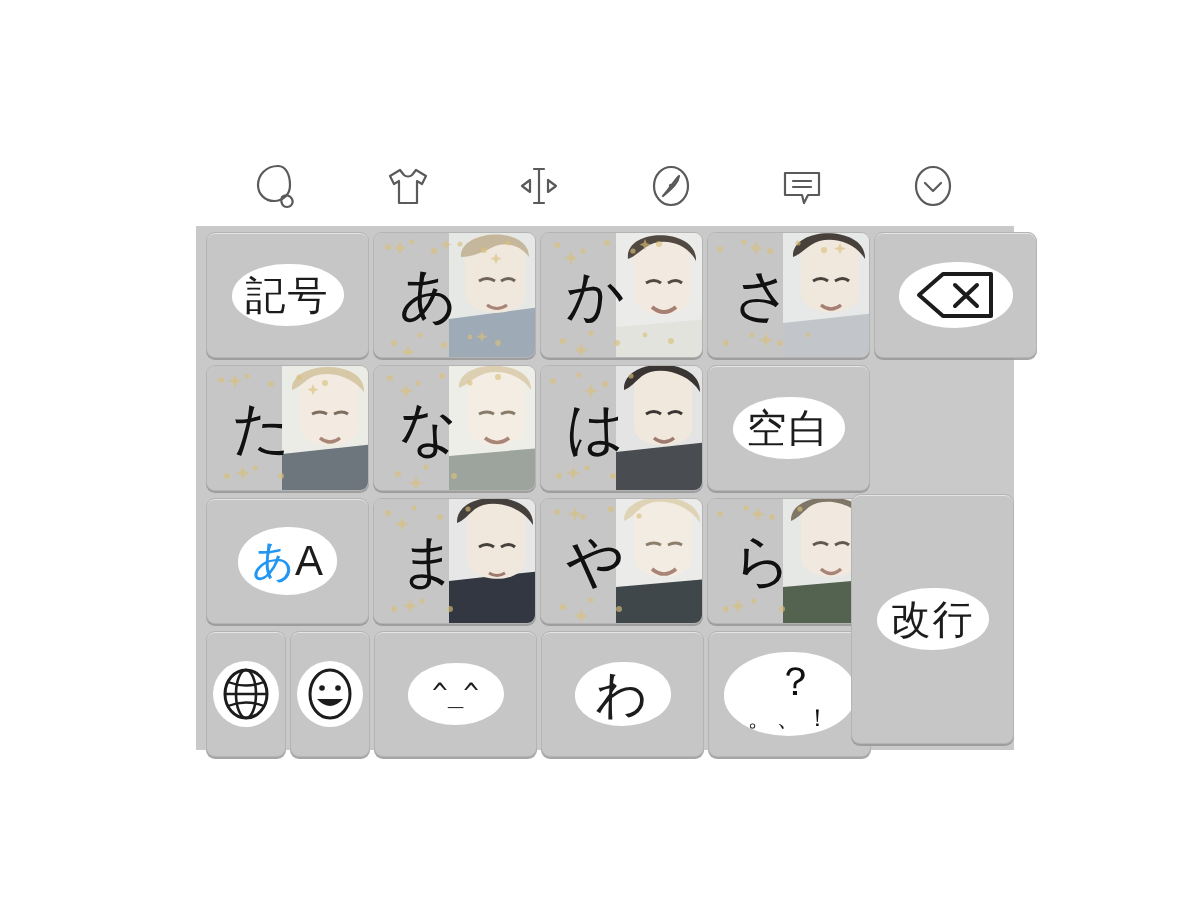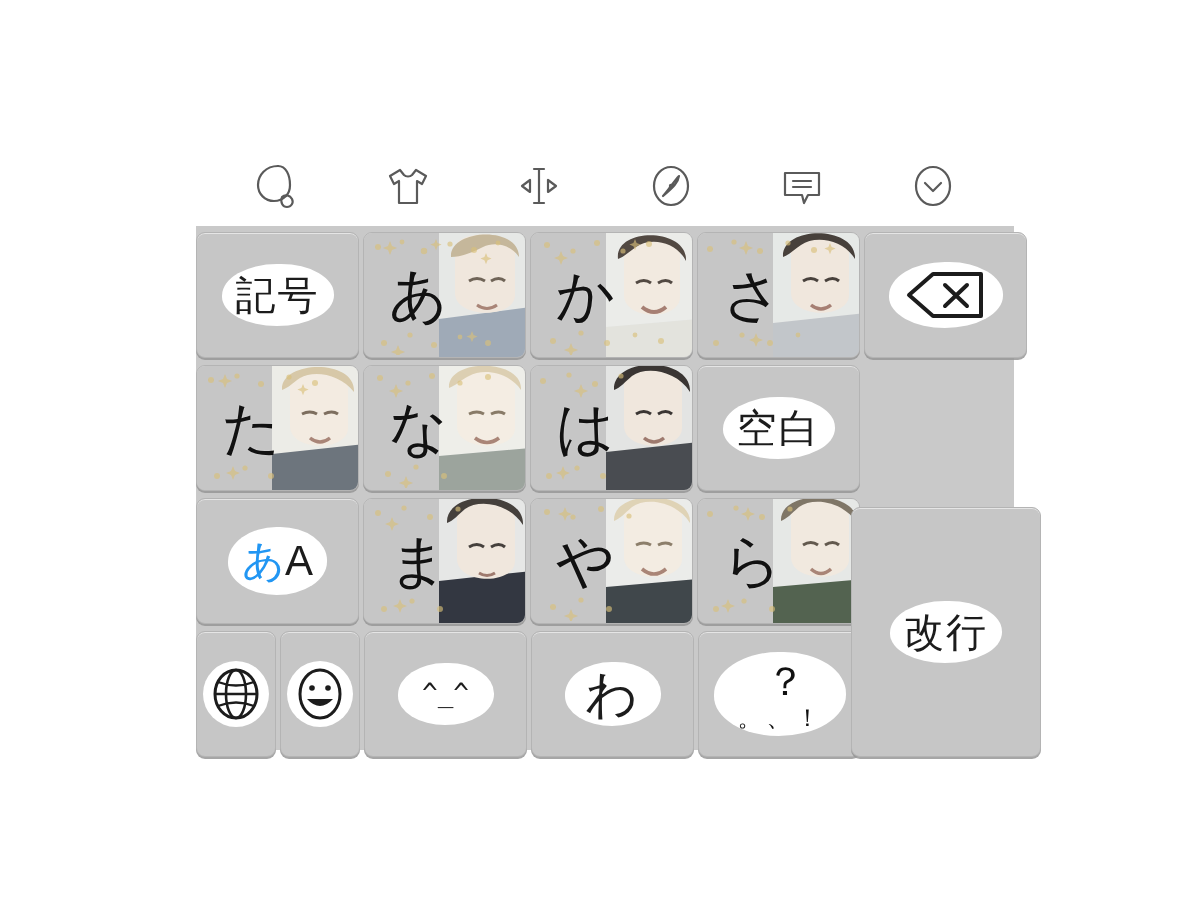--- a/index.html
+++ b/index.html
@@ -27,21 +27,21 @@
     cursor: pointer;
   }
   .tb-btn svg { display:block; }
 
   
   #keyboard {
     position: absolute;
     left: 196px; top: 226px;
     width: 818px; height: 524px;
     background: #c9c9c9;
-    padding: 6px 6px 8px 0;
+    padding: 6px 6px 8px 10px;
   }
 
   .krow { display: flex; height: 130px; margin-bottom: 3px; }
   .krow:last-child { margin-bottom: 0; }
 
   
   .key {
     position: relative;
     background: #c6c6c6;
     border: 1px solid #b4b4b4;
@@ -119,22 +119,22 @@
   }
   .punct-wrap {
     position: relative; width: 104px; height: 72px;
   }
   .q-mark { position: absolute; left: 38px; top: -4px; font-size: 40px; color:#111; }
   .p-marks{ position: absolute; left: 10px; bottom: -4px; font-size: 24px; color:#111; letter-spacing:5px; }
 
   
   #enter-key {
     position: absolute;
-    left: 655px; top: 281px;
-    width: 190px; height: 250px;
+    left: 655px; top: 268px;
+    width: 163px; height: 250px;
     z-index: 6;
   }
   
   .spacer { width: 163px; height: 126px; margin-right: 0; visibility: hidden; }
 
   svg.icon-stroke { fill: none; stroke: #5a5a5a; stroke-width: 2.2; stroke-linecap: round; stroke-linejoin: round; }
 </style>
 </head>
 <body>
 

